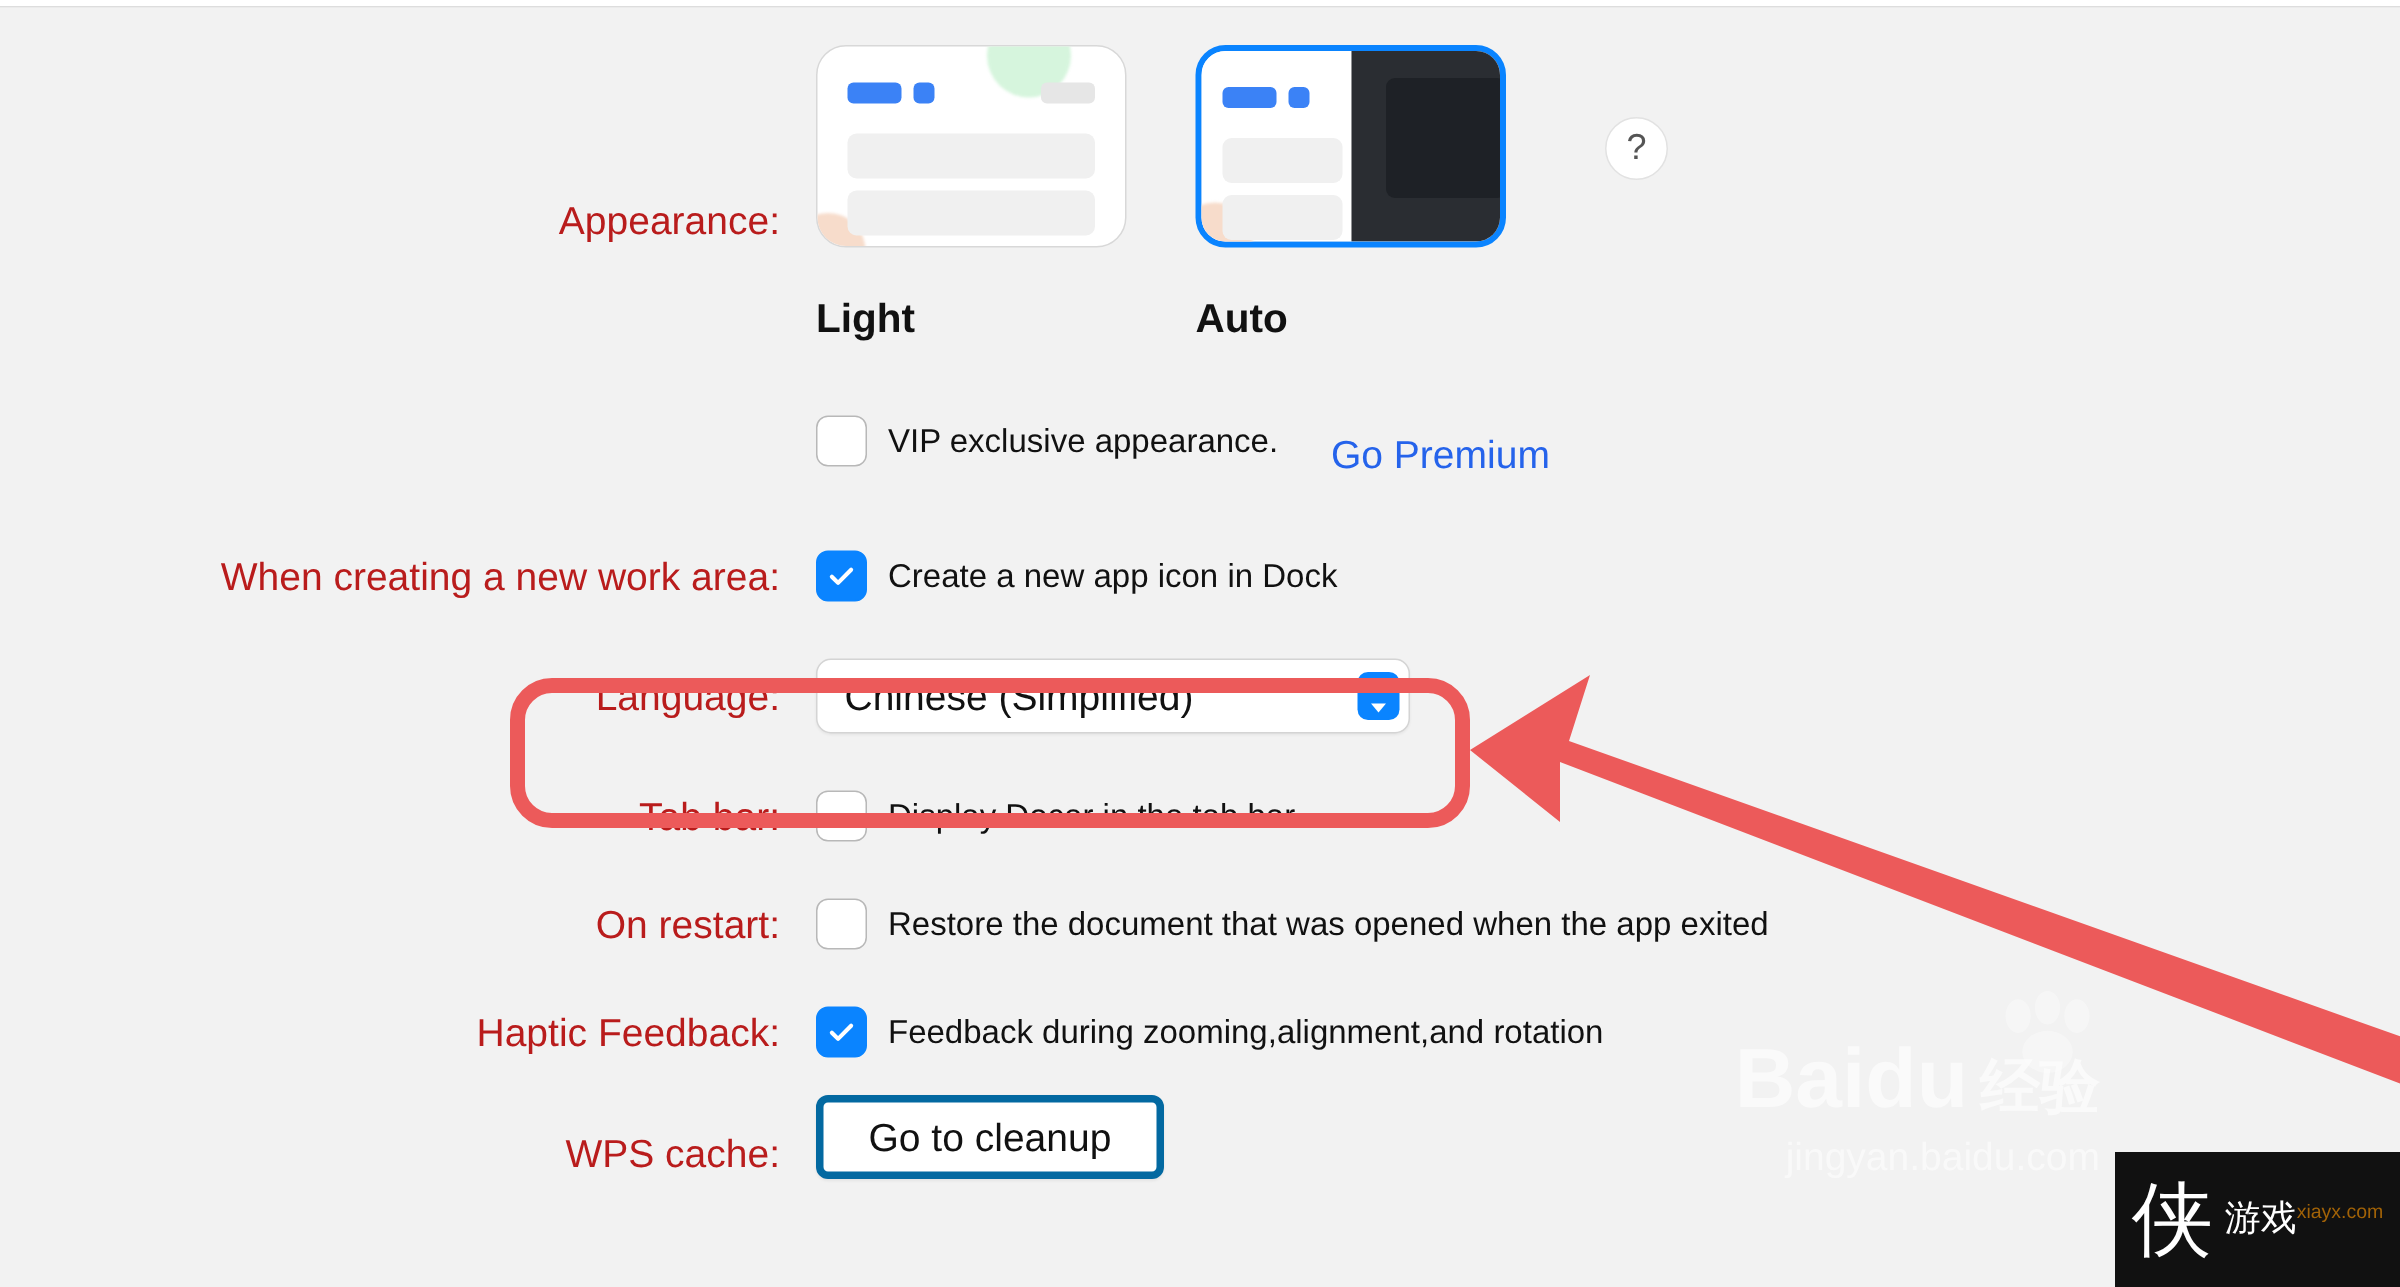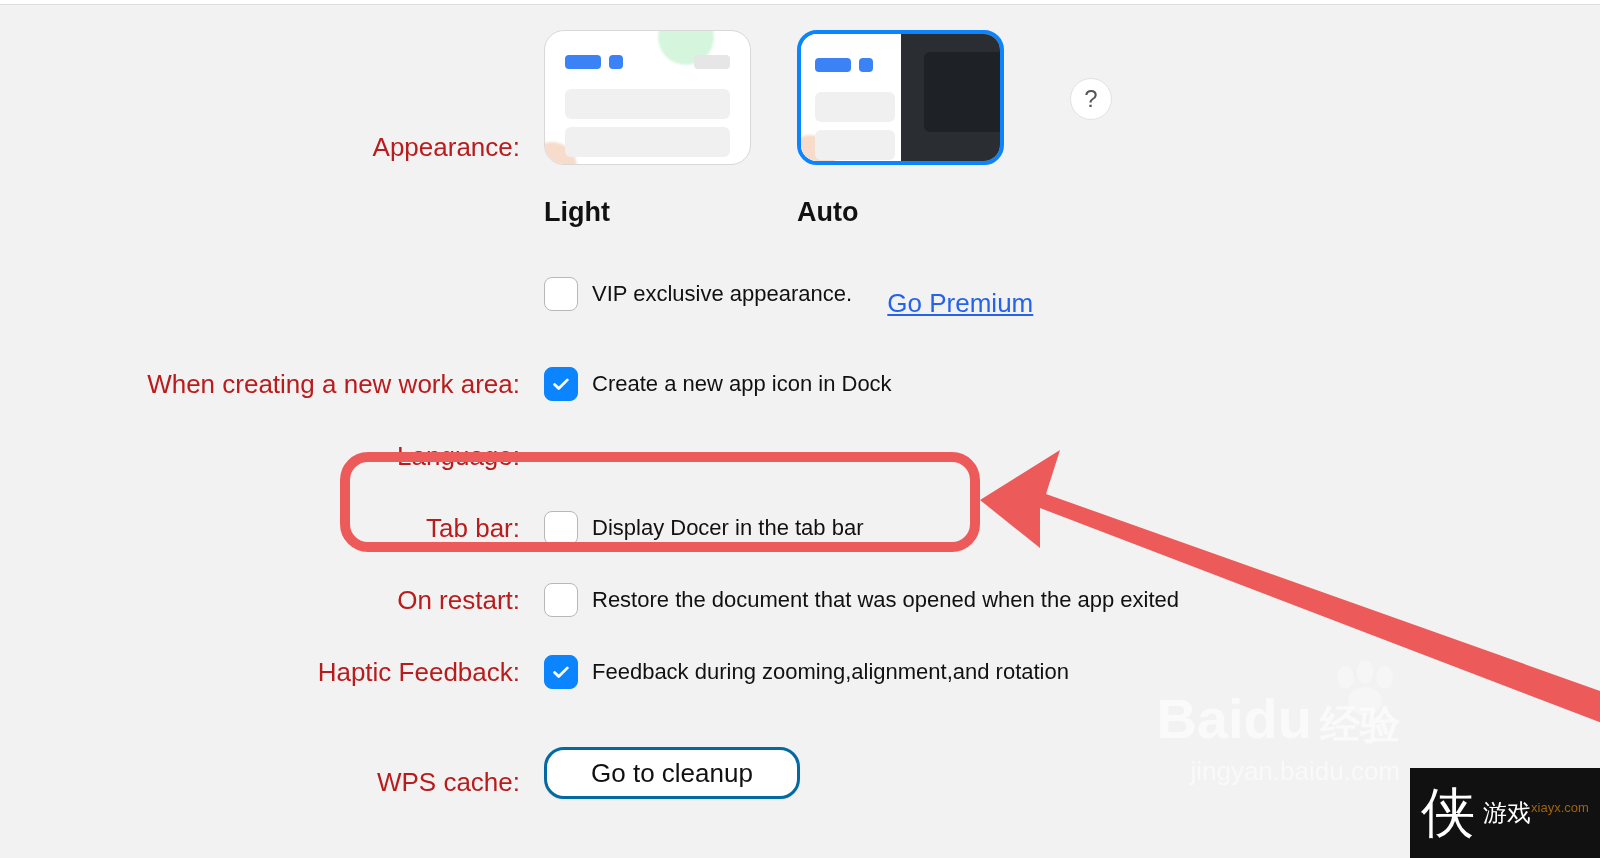--- a/index.html
+++ b/index.html
@@ -30,32 +30,32 @@
 .thumb .row2{position:absolute;top:58px;left:20px;right:20px;height:30px;background:#f0f0f0;border-radius:6px;}
 .thumb .row3{position:absolute;top:96px;left:20px;right:20px;height:30px;background:#f0f0f0;border-radius:6px;}
 .themelabel{font-size:27px;}
 .help{width:40px;height:40px;border-radius:50%;background:#fff;display:flex;align-items:center;justify-content:center;color:#555;font-size:24px;border:1px solid #e2e2e2;margin-left:20px;margin-top:48px;}
 
 
 .checkbox{width:32px;height:32px;border-radius:8px;border:1.5px solid #b8b8b8;background:#fff;display:flex;align-items:center;justify-content:center;flex-shrink:0;}
 .checkbox.checked{background:#0a84ff;border-color:#0a84ff;}
 .checkbox.checked svg{width:22px;height:22px;}
 .checklabel{font-size:22px;}
-.link{color:#2563eb;text-decoration:underline;cursor:pointer;margin-top:20px;}
+.link{color:#2563eb;cursor:pointer;margin-top:20px;}
 
 
 .dropdown{height:48px;min-width:370px;background:#fff;border:1px solid #d4d4d4;border-radius:10px;display:flex;align-items:center;padding:0 6px 0 18px;box-shadow:0 1px 2px rgba(0,0,0,0.06);}
 .dropdown .val{flex:1;font-size:26px;}
 .dropdown .stepper{width:28px;height:32px;background:#0a84ff;border-radius:7px;position:relative;}
 .dropdown .stepper:before,.dropdown .stepper:after{content:"";position:absolute;left:50%;transform:translateX(-50%);width:0;height:0;border-left:5px solid transparent;border-right:5px solid transparent;}
 .dropdown .stepper:before{top:5px;border-bottom:6px solid #fff;}
 .dropdown .stepper:after{bottom:5px;border-top:6px solid #fff;}
 
 
-.pushbtn{height:46px;background:#fff;border:3px solid #0369a1;border-radius:20px;padding:0 44px;font-size:26px;display:flex;align-items:center;box-shadow:0 1px 2px rgba(0,0,0,0.06);}
+.pushbtn{height:46px;background:#fff;border:5px solid #0369a1;border-radius:8px;padding:0 30px;font-size:26px;display:flex;align-items:center;box-shadow:0 1px 2px rgba(0,0,0,0.06);}
 
 
 .highlight{position:absolute;border:10px solid #ec5a5a;border-radius:28px;pointer-events:none;z-index:10;}
 
 
 .arrow-svg{position:absolute;z-index:11;pointer-events:none;}
 
 
 .wm{position:absolute;color:rgba(255,255,255,0.6);font-family:Arial,sans-serif;pointer-events:none;}
 .wm.baidu{right:200px;top:686px;font-size:56px;font-weight:bold;letter-spacing:0px;}
@@ -133,39 +133,45 @@
           <svg viewBox="0 0 24 24">
               <path d="M5 12.5l4.5 4.5L19 7.5" stroke="#fff" stroke-width="3" fill="none" stroke-linecap="round" stroke-linejoin="round"></path>
             </svg>
         </div>
         <span class="checklabel">Create a new app icon in Dock</span>
       </div>
     </div>
 
     <div class="row" style="margin-bottom:38px;align-items:center;">
       <div class="labelcol">Language:</div>
+      <div class="ctrlcol">
+        <div class="dropdown">
+          <div class="val">Chinese (Simplified)</div>
+          <div class="stepper"></div>
+        </div>
+      </div>
     </div>
 
     <div class="row" style="margin-bottom:38px;">
       <div class="labelcol">Tab bar:</div>
       <div class="ctrlcol">
         <div class="checkbox"></div>
         <span class="checklabel">Display Docer in the tab bar</span>
       </div>
     </div>
 
     <div class="row" style="margin-bottom:38px;">
       <div class="labelcol">On restart:</div>
       <div class="ctrlcol">
         <div class="checkbox"></div>
         <span class="checklabel">Restore the document that was opened when the app exited</span>
       </div>
     </div>
 
-    <div class="row" style="margin-bottom:58px;">
+    <div class="row" style="margin-bottom:25px;">
       <div class="labelcol">Haptic Feedback:</div>
       <div class="ctrlcol">
         <div class="checkbox checked">
           <svg viewBox="0 0 24 24">
               <path d="M5 12.5l4.5 4.5L19 7.5" stroke="#fff" stroke-width="3" fill="none" stroke-linecap="round" stroke-linejoin="round"></path>
             </svg>
         </div>
         <span class="checklabel">Feedback during zooming,alignment,and rotation</span>
       </div>
     </div>

